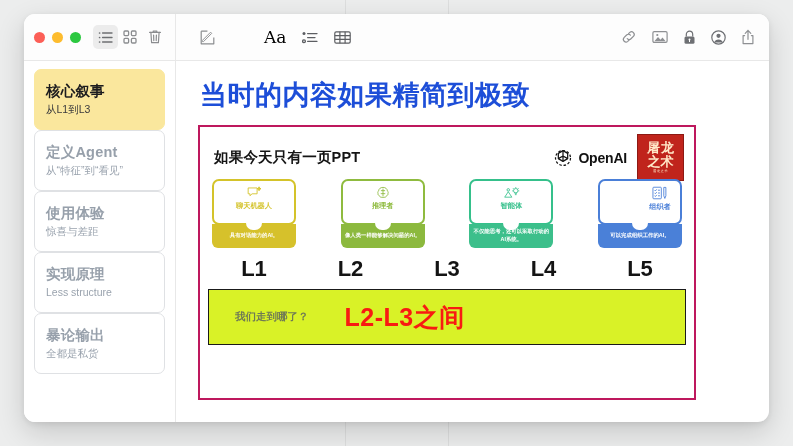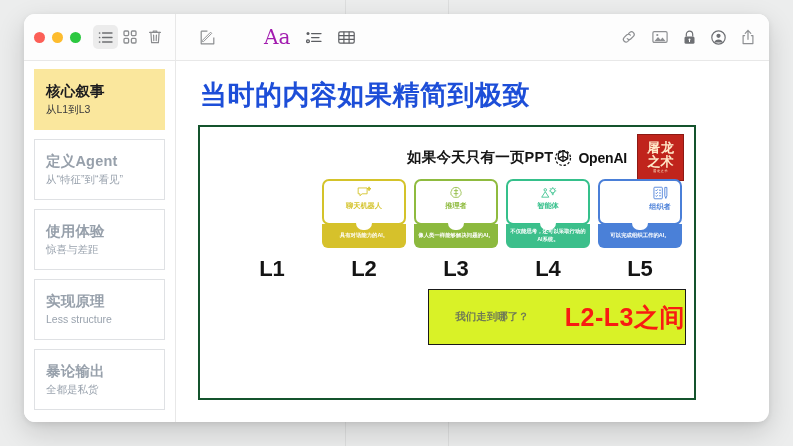--- a/index.html
+++ b/index.html
@@ -43,37 +43,37 @@
 
   .rgroup{display:flex;align-items:center;gap:16px;}
   .rgroup2{display:flex;align-items:center;gap:15px;margin-left:auto;}
   .icon-svg{display:block;}
 
   
   .body{flex:1;display:flex;min-height:0;}
   .sidebar{width:152px;flex:0 0 152px;background:#ffffff;border-right:1px solid #e8e8e8;
     padding:8px 10px 0 10px;box-sizing:border-box;}
   .card{
-    border:1px solid #dfe1e4;border-radius:0;background:#fff;
-    padding:9px 11px 10px 11px;margin-bottom:9px;box-sizing:border-box;height:61px;
+    border:1px solid #dfe1e4;border-radius:7px;background:#fff;
+    padding:9px 11px 10px 11px;box-sizing:border-box;height:61px;
     display:flex;flex-direction:column;justify-content:center;
   }
   .card.sel{background:#fae79d;border-color:#fae79d;}
   .card .t{font-size:14.5px;font-weight:700;color:#97a0ab;letter-spacing:.2px;line-height:1.15;}
   .card.sel .t{color:#1c1c1e;}
   .card .s{font-size:10.5px;color:#9aa3ae;margin-top:3px;line-height:1.15;}
   .card.sel .s{color:#3b3b3d;}
 
   
   .content{flex:1;min-width:0;padding:14px 18px 0 22px;box-sizing:border-box;overflow:hidden;}
   .page-title{font-size:27px;font-weight:800;color:#1d4ed8;letter-spacing:.5px;
     margin:2px 0 12px 2px;white-space:nowrap;}
 
-  .slide{border:2px solid #14532d;background:#fff;box-sizing:border-box;
-    width:498px;height:275px;display:flex;flex-direction:column;align-items:flex-end;}
+  .slide{border:2px solid #be185d;background:#fff;box-sizing:border-box;
+    width:498px;height:275px;display:flex;flex-direction:column;}
 
   .slide-head{display:flex;align-items:center;padding:9px 10px 0 14px;height:52px;box-sizing:border-box;}
   .slide-head h2{margin:0;font-size:14.5px;font-weight:800;color:#141414;letter-spacing:.2px;}
   .oa{display:flex;align-items:center;gap:5px;margin-left:auto;margin-right:10px;}
   .oa .name{font-size:14px;font-weight:600;color:#111;letter-spacing:-.2px;}
   .stamp{width:45px;height:45px;background:#c0241c;border:1px solid #8d1913;
     display:flex;flex-direction:column;align-items:center;justify-content:center;
     color:#ffe9c9;line-height:1;position:relative;overflow:hidden;}
   .stamp .sr{display:flex;gap:1px;}
   .stamp .c{font-size:13px;font-weight:700;font-family:"DejaVu Serif","Liberation Serif",serif;}
@@ -158,21 +158,21 @@
         <div class="tbtn">
           <svg class="icon-svg" width="15" height="15" viewBox="0 0 15 15" fill="none" stroke="currentColor" stroke-width="1.2" stroke-linejoin="round">
             <path d="M12.6 1.8L2 12.4V13.9h1.5L14 3.3z" transform="scale(.78) translate(1,1)"></path>
             <path d="M1.2 1.2h6.2M1.2 1.2v12.6h12.6V7.6"></path>
           </svg>
         </div>
 
         <div style="width:44px"></div>
 
         <div class="rgroup">
-          <span style="font-size:20px;color:#a21caf;font-weight:400;font-family:'DejaVu Serif','Liberation Serif',serif;">Aa</span>
+          <span style="font-size:17px;color:#000000;font-weight:400;font-family:'DejaVu Serif','Liberation Serif',serif;">Aa</span>
 
           <span style="color:#5c5e62;display:flex;">
             <svg class="icon-svg" width="16" height="13" viewBox="0 0 16 13" fill="none" stroke="currentColor" stroke-width="1.3" stroke-linecap="round">
               <circle cx="2" cy="2.6" r="1.5" fill="currentColor" stroke="none"></circle>
                 <line x1="5.6" y1="2.6" x2="15" y2="2.6"></line>
               <line x1="5.6" y1="6.6" x2="13" y2="6.6"></line>
               <circle cx="2" cy="10.3" r="1.4"></circle>
                 <line x1="5.6" y1="10.3" x2="15" y2="10.3"></line>
             </svg>
           </span>

